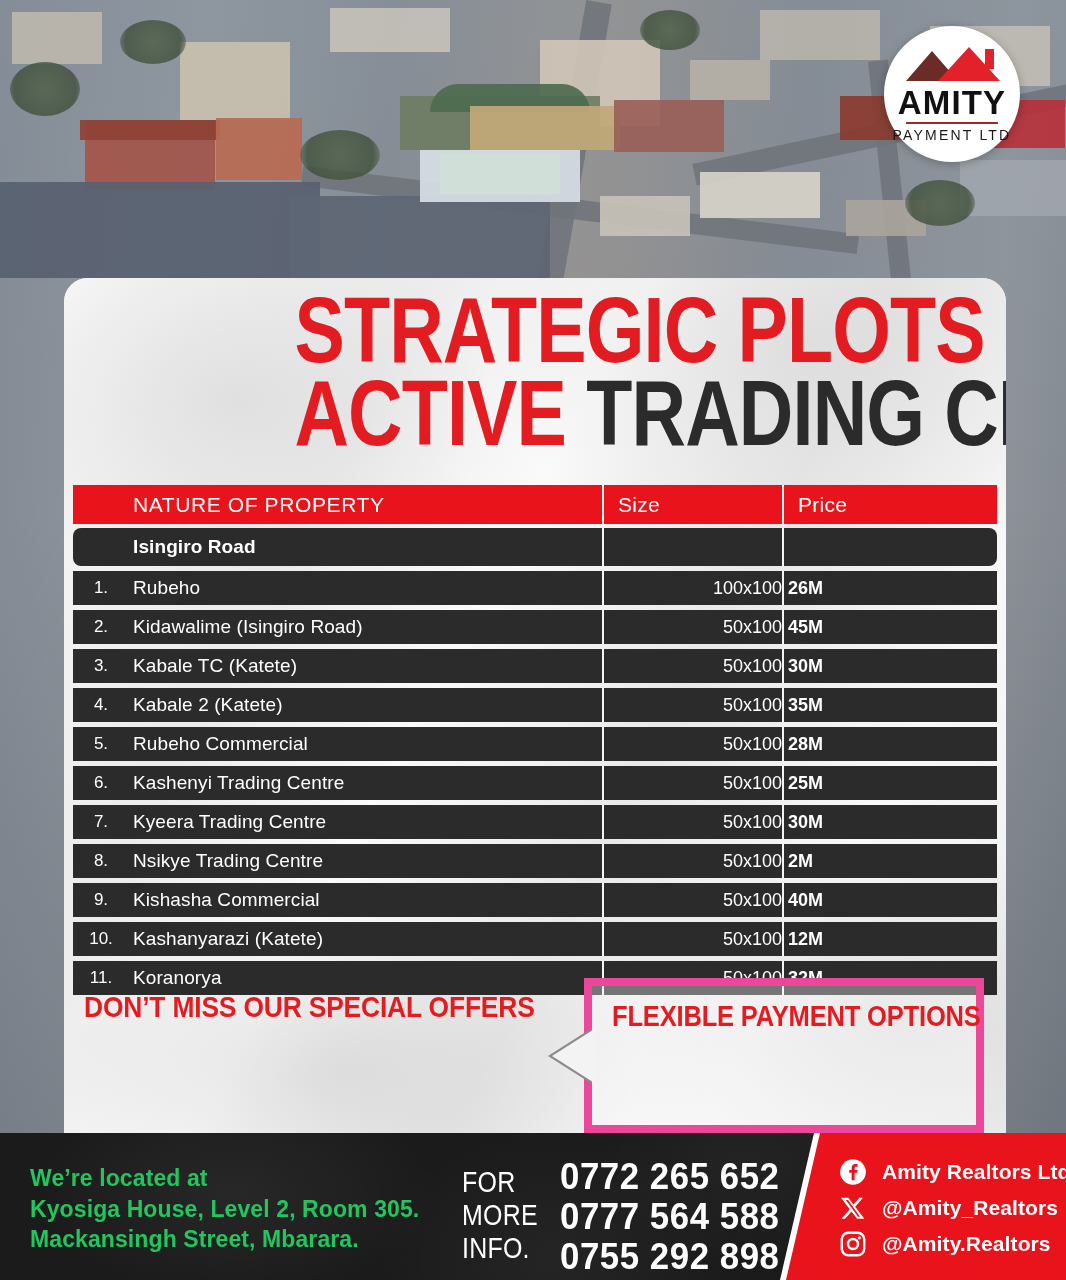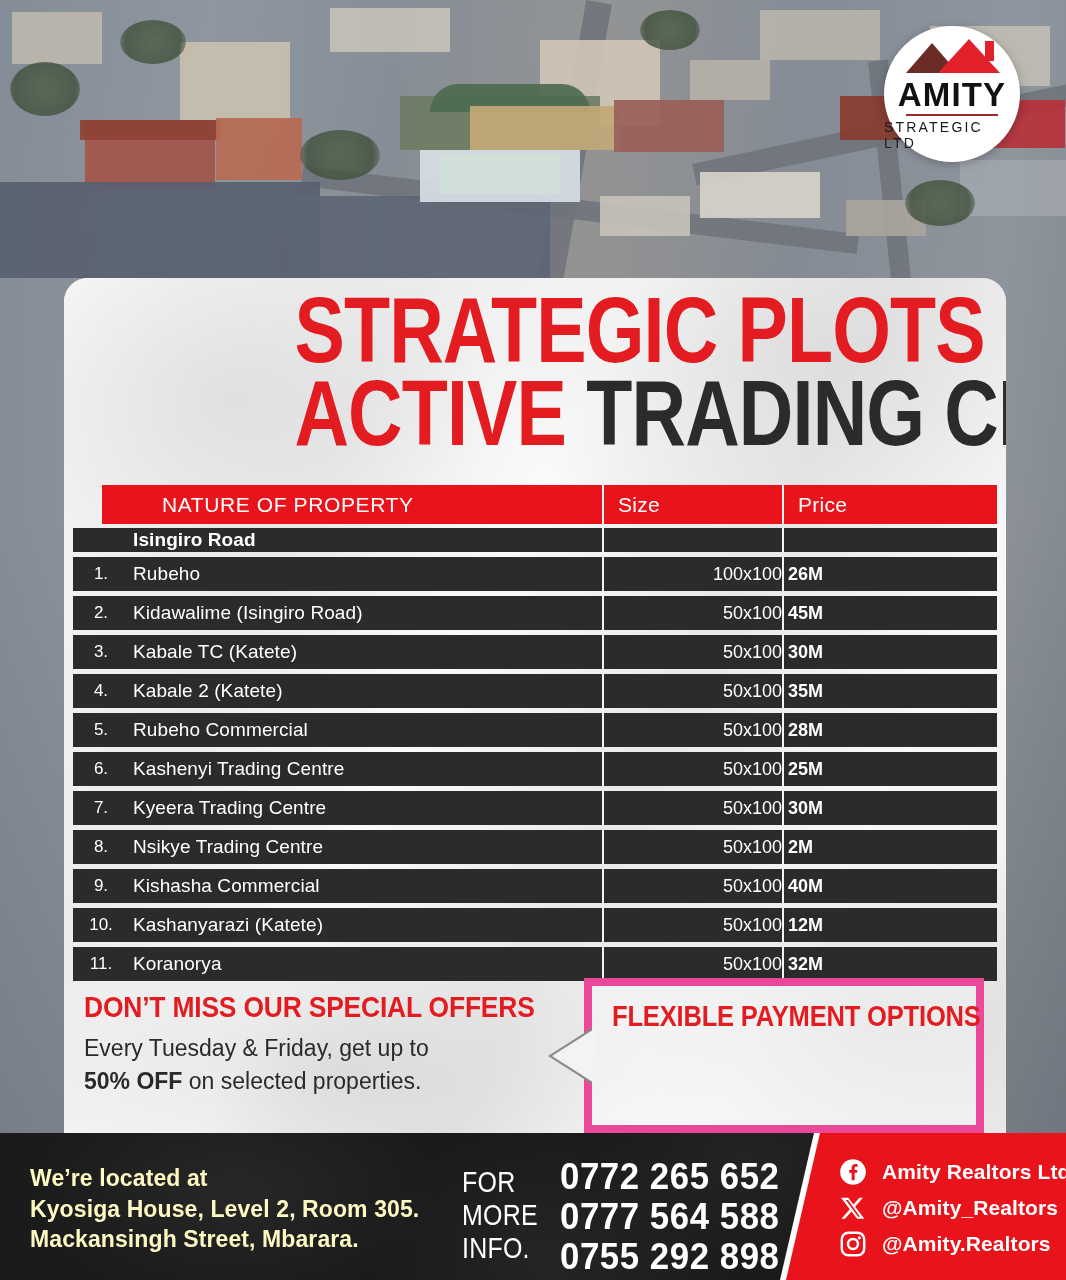--- a/index.html
+++ b/index.html
@@ -142,21 +142,20 @@
     align-items: center;
     height: 34px;
     margin-bottom: 5px;
     background: #2b2b2b;
     color: #ffffff;
   }
   .trow.header {
     background: #e8131b;
     height: 39px;
     margin-bottom: 4px;
-    margin-left: 29px;
   }
   .c-num {
     width: 56px;
     text-align: center;
     font-size: 17px;
     font-weight: 400;
     color: #ffffff;
     flex: none;
   }
   .c-name {
@@ -190,21 +189,21 @@
   .trow.header .c-size,
   .trow.header .c-price {
     text-align: left;
     padding-left: 14px;
     font-size: 21px;
     font-weight: 400;
     line-height: 39px;
     letter-spacing: .3px;
   }
   .trow.section .c-name { font-weight: 700; font-size: 19px; }
-  .trow.section { height: 24px; }
+  .trow.section { height: 38px; border-radius: 8px; }
 
   
   .offers { position: absolute; left: 20px; top: 700px; width: 900px; }
 
   .offer-left { position: absolute; left: 0; top: 12px; width: 420px; }
   .offer-title {
     font-family: "Liberation Sans Narrow", "Liberation Sans", sans-serif;
     font-weight: 700;
     font-size: 30px;
     color: #e31c21;
@@ -275,21 +274,21 @@
       radial-gradient(ellipse 300px 160px at 22% 40%, rgba(255,255,255,.055) 0%, rgba(255,255,255,0) 68%),
       radial-gradient(ellipse 260px 190px at 52% 85%, rgba(255,255,255,.045) 0%, rgba(255,255,255,0) 70%),
       radial-gradient(ellipse 220px 150px at 70% 20%, rgba(255,255,255,.04) 0%, rgba(255,255,255,0) 70%);
   }
   .addr {
     position: absolute;
     left: 30px; top: 30px;
     font-size: 23px;
     font-weight: 700;
     line-height: 1.33;
-    color: #fef9c3;
+    color: #22c55e;
     letter-spacing: .1px;
   }
 
   .phones { position: absolute; left: 462px; top: 24px; display: flex; }
   .fmi {
     font-family: "Liberation Sans Narrow", "Liberation Sans", sans-serif;
     font-size: 29px;
     line-height: 1.13;
     color: #ffffff;
     letter-spacing: .3px;
@@ -394,21 +393,21 @@
   </div>
 
   <div class="logo">
     <div class="logo-mark">
       <span class="logo-roof-dark"></span>
       <span class="logo-roof-red"></span>
       <span class="logo-chim"></span>
     </div>
     <div class="logo-name">AMITY</div>
     <div class="logo-rule"></div>
-    <div class="logo-sub">STRATEGIC LTD</div>
+    <div class="logo-sub">PAYMENT LTD</div>
   </div>
 
   <div class="card">
     <div class="card-texture"></div>
     <div class="card-inner">
 
       <div class="headline">
         <div class="hl-line hl-1">STRATEGIC PLOTS IN</div>
         <div class="hl-line hl-2"><span class="red">ACTIVE</span><span class="dark"> TRADING CENTRES.</span></div>
       </div>
@@ -495,24 +494,20 @@
           <div class="c-size">50x100</div>
           <div class="c-price">32M</div>
         </div>
 
       </div>
 
       <div class="offers">
 
         <div class="offer-left">
           <div class="offer-title">DON’T MISS OUR SPECIAL OFFERS</div>
-          <div class="offer-body">
-            <span>Every Tuesday &amp; Friday, get up to</span><br>
-            <b>50% OFF</b><span> on selected properties.</span>
-          </div>
         </div>
 
         <div class="offer-box">
           <div class="box-title">FLEXIBLE PAYMENT OPTIONS</div>
         </div>
 
       </div>
 
     </div>
   </div>

